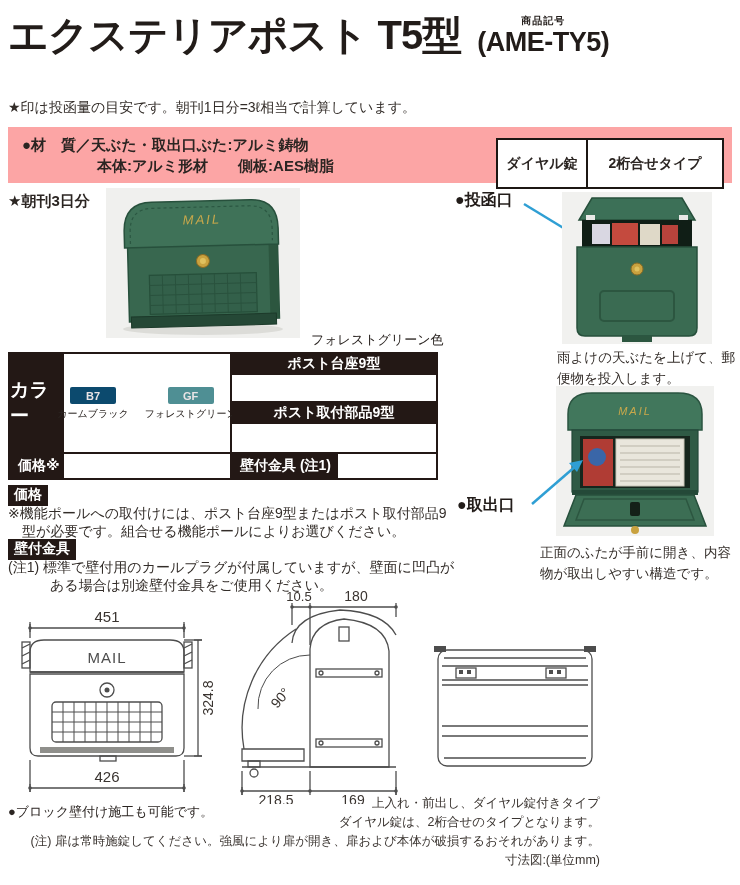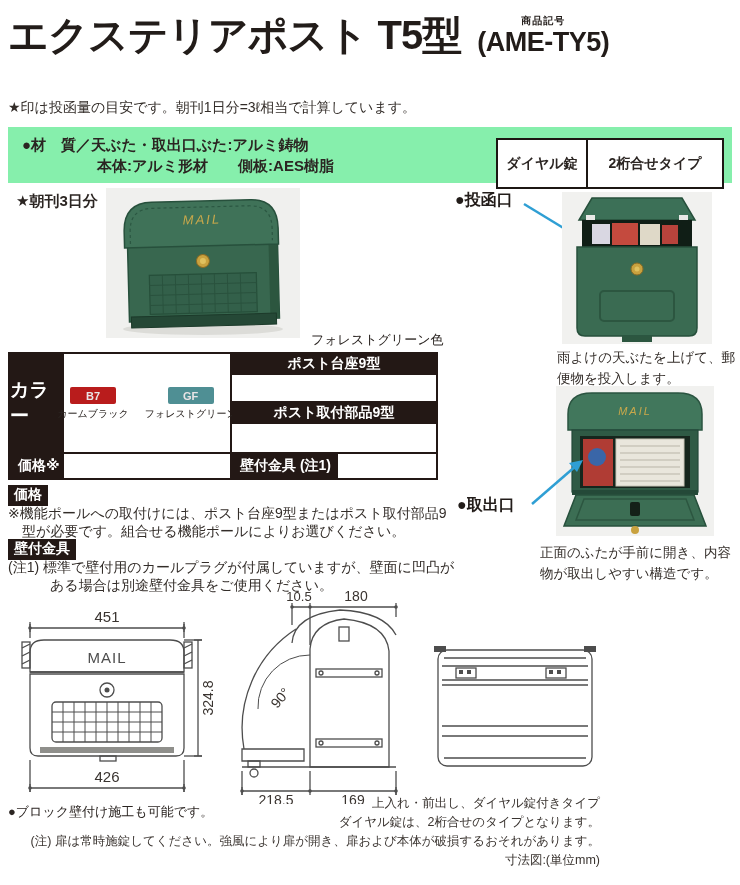--- a/index.html
+++ b/index.html
@@ -14,29 +14,29 @@
   
   .title-row { left:8px; top:14px; display:flex; align-items:flex-end; white-space:nowrap; }
   .title-main { font-size:40px; font-weight:bold; letter-spacing:-1px; color:#221c19; line-height:1.05; }
   .code-group { display:inline-flex; flex-direction:column; align-items:center; margin-left:16px; }
   .code-label { font-size:10px; font-weight:bold; color:#221c19; letter-spacing:1px; }
   .code-text { font-size:27px; font-weight:bold; color:#221c19; letter-spacing:-0.5px; line-height:1.05; }
 
   .star-note { left:8px; top:99px; font-size:14px; font-weight:500; color:#332d29; }
 
   
-  .materials-box { left:8px; top:127px; width:724px; height:56px; background:#86efac; }
+  .materials-box { left:8px; top:127px; width:724px; height:56px; background:#fca5a5; }
   .mat-line1 { position:absolute; left:14px; top:9px; font-size:15px; font-weight:bold; color:#2b2522; }
   .mat-line2 { position:absolute; left:89px; top:30px; font-size:15px; font-weight:bold; color:#2b2522; }
   .dial-table { position:absolute; right:8px; top:11px; width:228px; height:51px; border:2px solid #1c1713; background:#fff; display:flex; }
   .dial-cell { display:flex; align-items:center; justify-content:center; font-size:14px; font-weight:bold; color:#2b2522; }
   .dial-cell.k { width:90px; border-right:2px solid #1c1713; }
   .dial-cell.v { flex:1; }
 
-  .capacity-note { left:16px; top:192px; font-size:15px; font-weight:bold; }
+  .capacity-note { left:8px; top:192px; font-size:15px; font-weight:bold; }
 
   .photo-frame { background:#f0f0ee; }
   .color-note { left:311px; top:331px; font-size:13px; font-weight:500; }
 
   
   .spec-table { left:8px; top:352px; width:430px; height:128px; background:#231815; }
   .spec-table .cell { position:absolute; }
   .cell.white { background:#ffffff; }
   .cell.dark { background:#231815; color:#ffffff; display:flex; align-items:center; justify-content:center; font-size:14px; font-weight:bold; }
   .cell.dark.left-pad { justify-content:flex-start; padding-left:8px; }
@@ -118,21 +118,21 @@
   </div>
 
   <div class="abs color-note">フォレストグリーン色</div>
 
   <div class="abs spec-table">
     <div class="cell dark" style="left:2px; top:2px; width:52px; height:98px; font-size:19px;">カラー</div>
     <div class="cell dark left-pad" style="left:2px; top:102px; width:52px; height:24px;">価格※</div>
     <div class="cell white" style="left:56px; top:2px; width:166px; height:98px;">
       <div class="swatch-wrap">
         <div class="swatch-col">
-          <div class="swatch" style="background: #b91c1c;">B7</div>
+          <div class="swatch" style="background: #0c4a6e;">B7</div>
           <div class="swatch-name">カームブラック</div>
         </div>
         <div class="swatch-col">
           <div class="swatch" style="background: rgb(79, 143, 148);">GF</div>
           <div class="swatch-name">フォレストグリーン</div>
         </div>
       </div>
     </div>
     <div class="cell white" style="left:56px; top:102px; width:166px; height:24px;"></div>
     <div class="cell dark" style="left:224px; top:2px; width:204px; height:19px;">ポスト台座9型</div>

